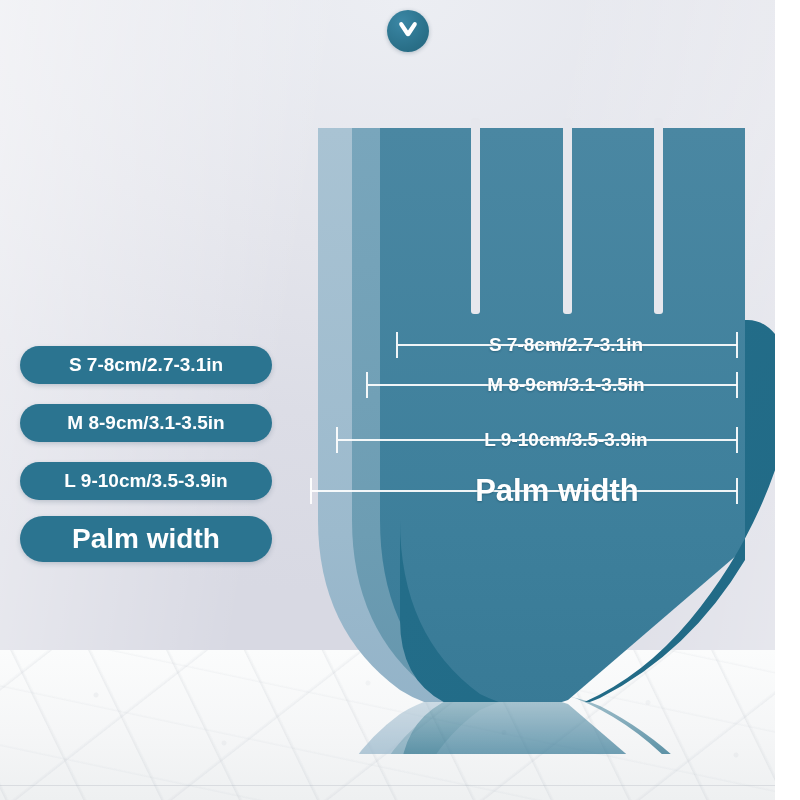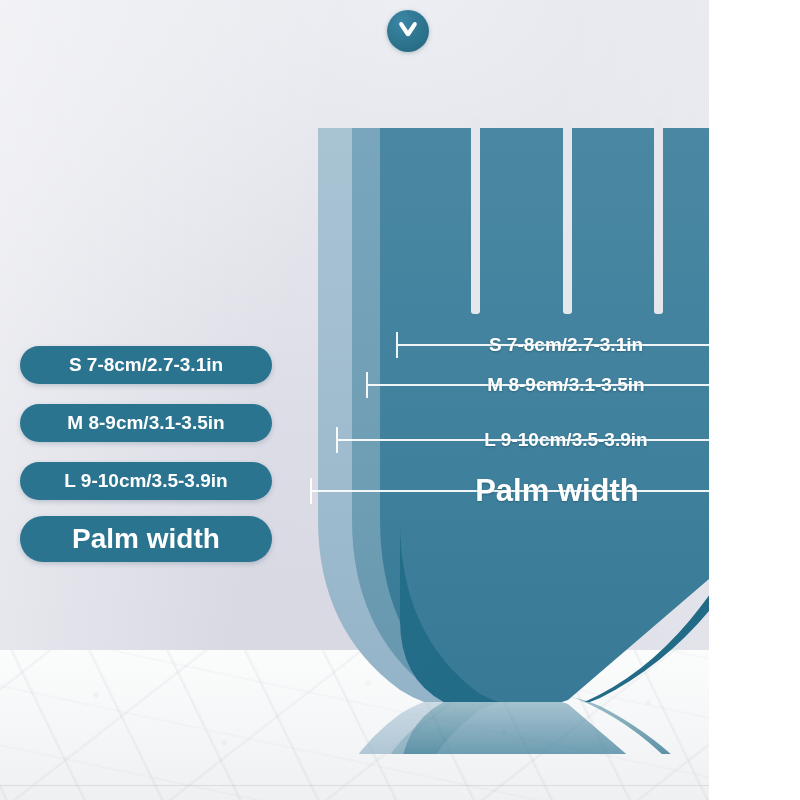--- a/index.html
+++ b/index.html
@@ -7,21 +7,21 @@
     margin: 0;
     padding: 0;
     background: #ffffff;
   }
   body {
     font-family: "Liberation Sans", sans-serif;
   }
 
   #stage {
     position: relative;
-    width: 709px;
+    width: 775px;
     height: 800px;
     overflow: hidden;
     background: #dfe0e8;
   }
 
   
   .backdrop {
     position: absolute;
     left: 0; top: 0;
     width: 800px; height: 660px;

